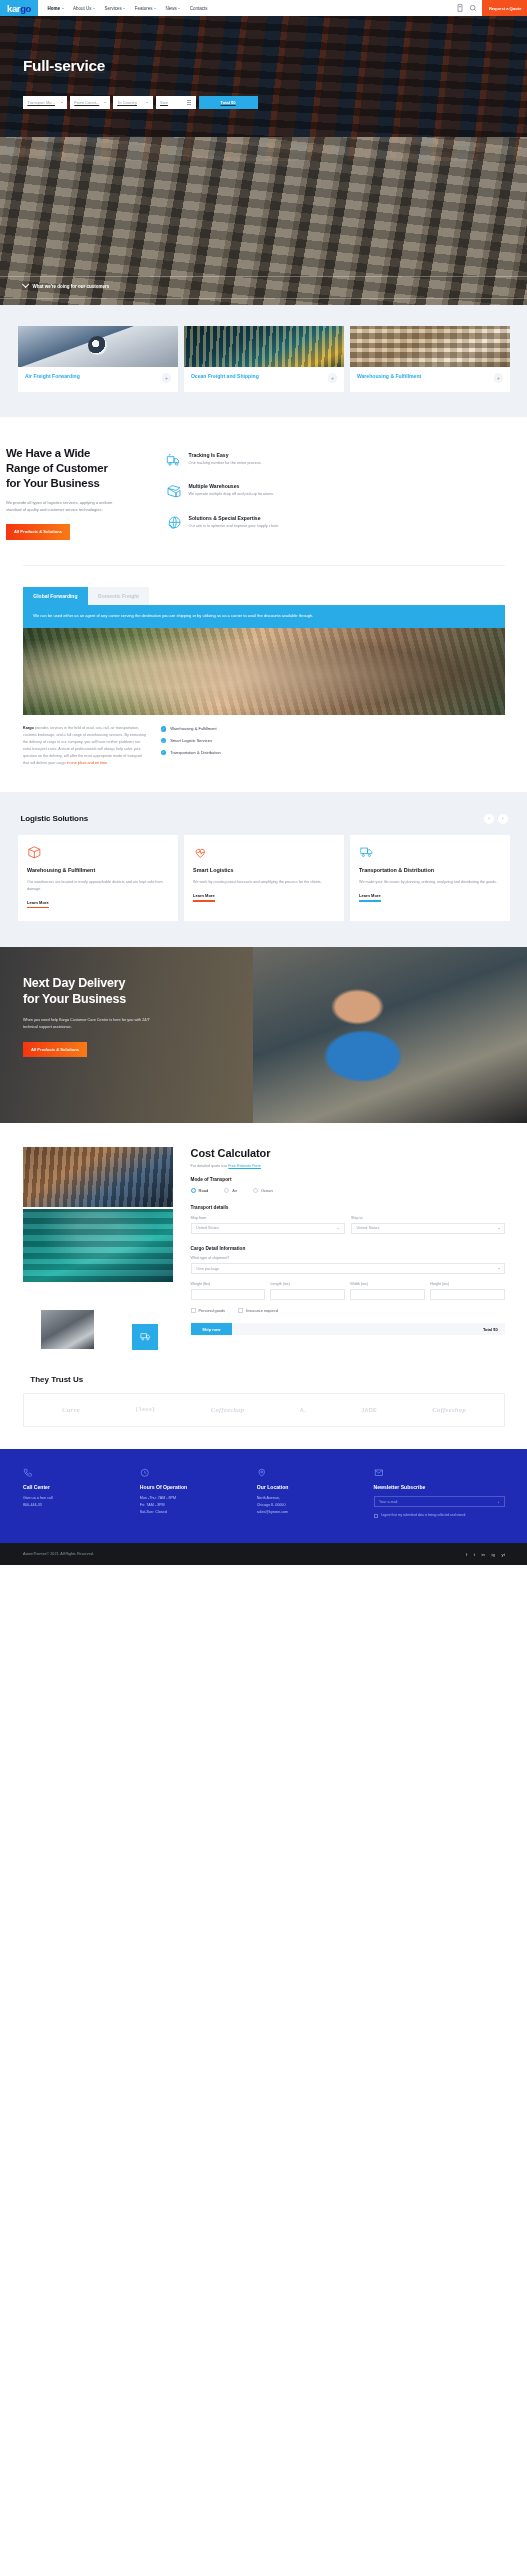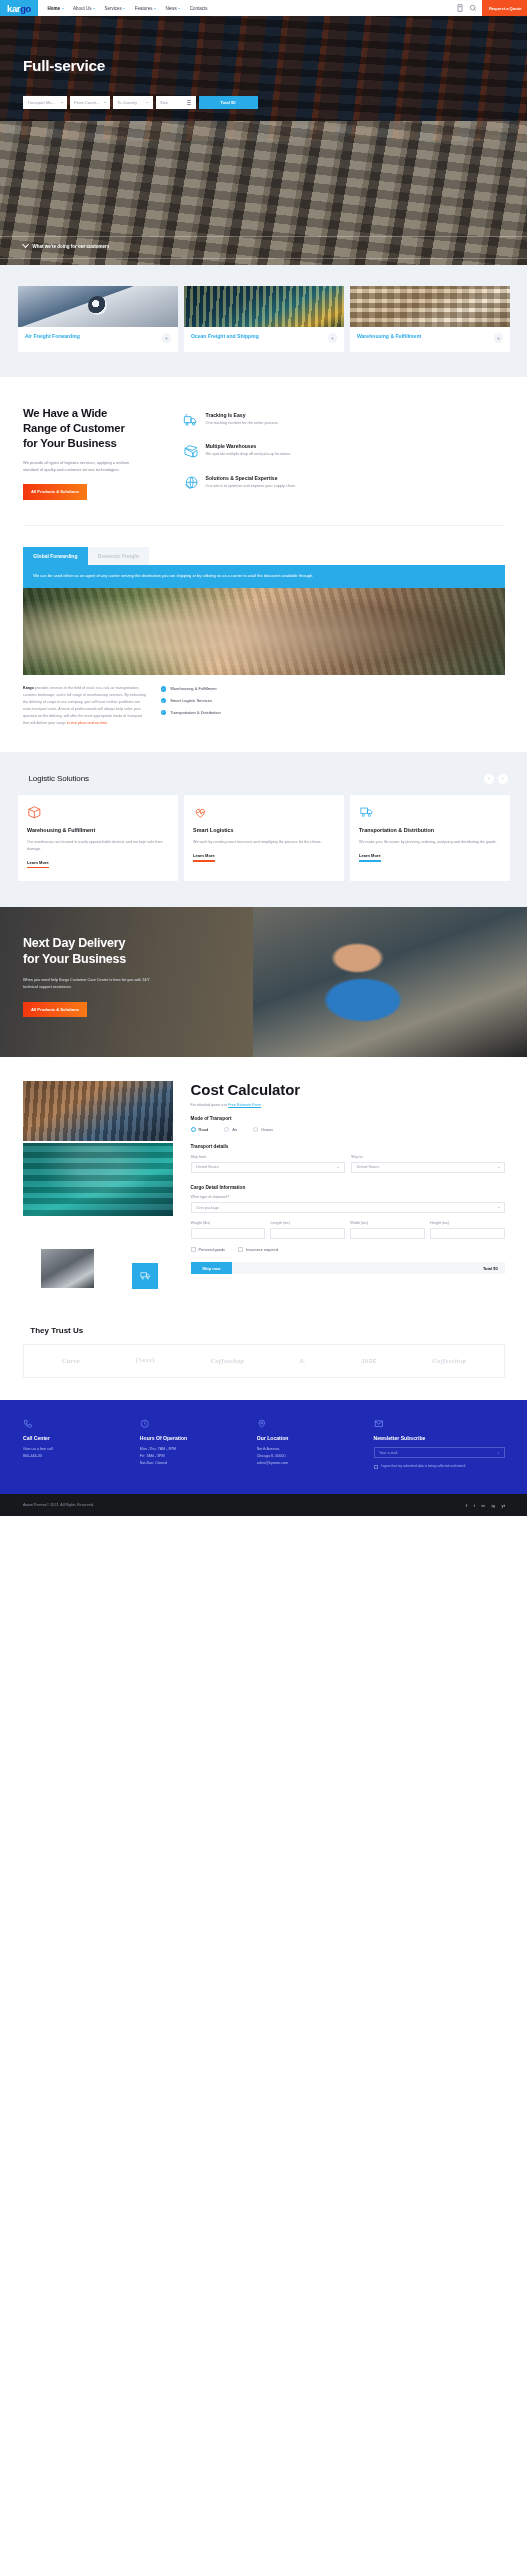--- a/index.html
+++ b/index.html
@@ -22,21 +22,21 @@
   .nav { display:flex; align-items:center; gap:9.5px; padding-left:9.5px; flex:1; }
   .nav-item { font-size:4.5px; color:#3d4352; display:flex; align-items:center; gap:1.5px; cursor:pointer; white-space:nowrap; }
   .nav-item.active { font-weight:bold; color:#14161c; }
   .caret { width:0;height:0;border-left:1.5px solid transparent;border-right:1.5px solid transparent;border-top:1.9px solid #29abe8; display:inline-block; }
   .header-right { display:flex; align-items:center; gap:5.1px; padding-right:0; }
   .hicon { width:8px;height:8px; display:flex;align-items:center;justify-content:center; color:#6a7183; }
   .hicon svg { display:block; }
   .quote-btn { background:#f4511e; color:#fff; font-size:4.1px; font-weight:bold; padding:0 6.6px; height:16px; display:flex;align-items:center; cursor:pointer; white-space:nowrap; }
 
   
-  .hero { height:249px; position:relative; overflow:hidden; }
+  .hero { height:289px; position:relative; overflow:hidden;text-decoration:underline; }
   .hero-bg { position:absolute; inset:0;
     background:
       linear-gradient(180deg, rgba(12,16,26,.72), rgba(16,20,30,.55) 45%, rgba(20,18,16,.55)),
       repeating-linear-gradient(96deg, #20242e 0 10.3px, #2b3038 10.3px 19px, #151922 19px 29px),
       repeating-linear-gradient(4deg, #3a2f27 0 13.2px, #544238 13.2px 23.5px, #2a221c 23.5px 35px),
       #1b1f28;
     background-blend-mode: normal, overlay, overlay, normal;
   }
   .hero-bg:after{
     content:""; position:absolute; left:0; right:0; bottom:0; height:58%;
@@ -77,21 +77,21 @@
   .svc-img.ocean { background:linear-gradient(155deg,#0d2b3a 0%,#16455c 35%,#2d7a86 60%,#c8a23a 85%,#3b4d36 100%); }
   .svc-img.ocean:after{content:"";position:absolute;inset:0;background:repeating-linear-gradient(92deg,rgba(255,230,120,.35) 0 2.9px,rgba(0,0,0,.2) 2.9px 6.6px);}
   .svc-img.ware { background:linear-gradient(150deg,#d8c2a0 0%,#b79a74 40%,#e8dcc8 70%,#9d8straw 100%); }
   .svc-img.ware { background:linear-gradient(150deg,#d8c2a0 0%,#b79a74 40%,#e8dcc8 70%,#8c7455 100%); }
   .svc-img.ware:after{content:"";position:absolute;inset:0;background:repeating-linear-gradient(0deg,rgba(90,70,45,.45) 0 5.1px,rgba(255,245,225,.3) 5.1px 9.5px), repeating-linear-gradient(90deg,rgba(90,70,45,.3) 0 6.6px,rgba(255,245,225,.2) 6.6px 12.5px);}
   .svc-body { padding:6.6px 6.6px 9.5px 6.6px; display:flex; align-items:flex-start; justify-content:space-between; gap:2.9px; }
   .svc-title { color:#29abe8; font-size:5.1px; font-weight:bold; line-height:1.4; }
   .svc-plus { width:9.5px;height:9.5px;border-radius:50%;background:#f1f4f8; color:#9aa3b1; font-size:5.9px; display:flex;align-items:center;justify-content:center; flex:none; cursor:pointer; }
 
   
-  .wide { padding:29px 23px 25px 23px; display:flex; gap:32px;border-radius:19px; }
+  .wide { padding:29px 23px 25px 6px; display:flex; gap:32px;border-radius:19px; }
   .wide-left { width:128px; }
   .wide-h2 { font-size:11.4px; font-weight:bold; line-height:1.3; letter-spacing:-0.2px; color:#14161c; }
   .wide-p { margin-top:8px; font-size:4px; line-height:1.85; color:#7e8694; width:110px; }
   .btn-orange { margin-top:11px; background:linear-gradient(90deg,#f4360f,#f97a16); color:#fff; font-size:4.1px; font-weight:bold; padding:5.1px 8px; display:inline-flex; cursor:pointer; }
   .wide-right { flex:1; padding-top:5.9px; display:flex; flex-direction:column; gap:15.4px; }
   .feat { display:flex; gap:6.6px; align-items:flex-start; }
   .feat-ico { width:16px; height:16px; flex:none; color:#29abe8; }
   .feat-ico svg { width:16px; height:16px; display:block; }
   .feat-t { font-size:5.1px; font-weight:bold; color:#14161c; }
   .feat-d { font-size:3.8px; color:#8b929e; margin-top:2.9px; }
@@ -113,36 +113,36 @@
   .fwd-text { width:123px; font-size:3.7px; line-height:1.9; color:#8b929e; }
   .fwd-text b { color:#14161c; }
   .fwd-text .lnk { color:#f4511e; }
   .fwd-list { flex:1; display:flex; flex-direction:column; gap:6.6px; padding-top:1.5px; }
   .fwd-li { display:flex; align-items:center; gap:4.4px; font-size:4px; color:#3d4352; }
   .dot-b { width:5.1px;height:5.1px;border-radius:50%;background:#29abe8; color:#fff; font-size:2.9px; display:flex;align-items:center;justify-content:center; flex:none; }
 
   
   .logi { background:#eef2f7; padding:22px 18.3px 26.4px 18.3px; }
   .logi-head { display:flex; align-items:center; justify-content:space-between; padding:0 2.2px 11.7px 2.2px; }
-  .logi-h2 { font-size:8px; font-weight:normal; color:#14161c; letter-spacing:-0.1px;margin-left:8px; }
+  .logi-h2 { font-size:8px; font-weight:bold; color:#14161c; letter-spacing:-0.1px; }
   .arrows { display:flex; gap:4.4px; }
   .arr { width:9.5px;height:9.5px;border-radius:50%; background:#fff; color:#8b929e; font-size:4.4px; display:flex;align-items:center;justify-content:center; cursor:pointer; }
   .logi-cards { display:flex; gap:6.6px; }
   .logi-card { flex:1; background:#fff; padding:9.5px 8.8px 12.5px 8.8px; }
   .logi-ico { width:14.7px;height:14.7px; color:#f4511e; }
   .logi-ico.blue { color:#29abe8; }
   .logi-ico svg { width:14.7px;height:14.7px;display:block; }
   .logi-t { margin-top:7.3px; font-size:5.4px; font-weight:bold; color:#14161c; line-height:1.35; }
   .logi-d { margin-top:5.1px; font-size:3.7px; line-height:1.85; color:#8b929e; }
   .logi-more { margin-top:7.3px; font-size:4px; font-weight:bold; color:#14161c; display:inline-block; cursor:pointer; }
   .logi-more i { display:block; height:1.1px; width:22px; margin-top:2.2px; }
   .u-or { background:#f4511e; } .u-bl { background:#29abe8; }
 
   
-  .nextday { height:150px; position:relative; overflow:hidden;
+  .nextday { height:176px; position:relative; overflow:hidden;
     background:linear-gradient(100deg,#3a3a3c 0%,#5a5347 30%,#6d6350 55%,#2f2e2c 100%); }
   .nextday:after{content:"";position:absolute;right:0;top:0;bottom:0;width:52%;
     background:radial-gradient(ellipse at 38% 34%, #d4a07c 0 9%, transparent 11%),
       radial-gradient(ellipse at 40% 62%, #2a7ac4 0 15%, transparent 17%),
       linear-gradient(160deg,#6b6a63 0%,#3b4a52 40%,#8d8a7c 70%,#232325 100%);}
   .nextday-in { position:relative; z-index:3; padding:28px 23px 0 23px; width:220px; }
   .nd-h { color:#fff; font-size:12.5px; font-weight:bold; line-height:1.28; letter-spacing:-0.2px; }
   .nd-p { margin-top:9.5px; font-size:3.8px; line-height:1.9; color:#dfe3e8; width:128px; }
   .nd-btn { margin-top:11px; background:linear-gradient(90deg,#f4360f,#f97a16); color:#fff; font-size:4.1px; font-weight:bold; padding:5.1px 8px; display:inline-flex; cursor:pointer; }
 
@@ -151,21 +151,21 @@
   .calc-left { width:150px; position:relative; }
   .cl-img1 { height:60px; background:linear-gradient(150deg,#7f5a3c 0%,#a8764c 35%,#3c5a78 65%,#1e2b3a 100%); position:relative; overflow:hidden; }
   .cl-img1:after{content:"";position:absolute;inset:0;background:repeating-linear-gradient(94deg,rgba(255,255,255,.1) 0 3.7px, rgba(0,0,0,.25) 3.7px 8px);}
   .cl-img2 { height:73px; margin-top:2.2px; background:linear-gradient(160deg,#16706e 0%,#0f8a84 35%,#1fb3a8 60%,#0d4f57 100%); position:relative; overflow:hidden; }
   .cl-img2:after{content:"";position:absolute;inset:0;background:repeating-linear-gradient(0deg,rgba(0,0,0,.22) 0 5.9px, rgba(255,255,255,.08) 5.9px 11.7px), radial-gradient(ellipse at 50% 30%, rgba(255,255,255,.2) 0 20%, transparent 55%);}
   .cl-img3 { position:absolute; left:16px; bottom:-16px; width:57px; height:43px; background:linear-gradient(150deg,#9aa0a6 0%,#5d636b 45%,#c3c8cd 75%,#3a3f45 100%); border:2.2px solid #fff; }
   .cl-badge { position:absolute; right:14.7px; bottom:-14.7px; width:26.4px; height:26.4px; background:#29abe8; display:flex;align-items:center;justify-content:center; color:#fff; }
   .cl-badge svg{width:11px;height:11px;display:block;}
 
   .calc-right { flex:1; }
-  .calc-h2 { font-size:15px; font-weight:bold; color:#14161c; letter-spacing:-0.1px; }
+  .calc-h2 { font-size:11px; font-weight:bold; color:#14161c; letter-spacing:-0.1px; }
   .calc-sub { margin-top:5.1px; font-size:3.7px; color:#8b929e; }
   .calc-sub a { color:#29abe8; }
   .lbl { margin-top:9.5px; font-size:4.7px; font-weight:bold; color:#14161c; }
   .radio-row { margin-top:5.9px; display:flex; gap:16px; }
   .radio { display:flex; align-items:center; gap:2.9px; font-size:4px; color:#5a6170; cursor:pointer; }
   .radio .rc { width:5.1px;height:5.1px;border-radius:50%;border:0.7px solid #cfd5dd; display:block; flex:none; }
   .radio.sel .rc { border:1.5px solid #29abe8; }
   .radio.sel span { color:#14161c; }
   .lbl2 { margin-top:11.7px; font-size:4.7px; font-weight:bold; color:#14161c; }
   .two-col { margin-top:5.9px; display:flex; gap:6.6px; }
@@ -180,21 +180,21 @@
   .fc-in { margin-top:2.9px; height:11px; border:0.7px solid #e4e8ee; }
   .chk-row { margin-top:8.8px; display:flex; gap:13.2px; }
   .chk { display:flex; align-items:center; gap:2.9px; font-size:3.8px; color:#5a6170; cursor:pointer; }
   .chk i { width:5.1px;height:5.1px;border:0.7px solid #cfd5dd; display:block; flex:none; }
   .ship-row { margin-top:9.5px; display:flex; align-items:stretch; }
   .ship-btn { background:#29abe8; color:#fff; font-size:4.1px; font-weight:bold; padding:0 11.7px; height:12.5px; display:flex;align-items:center; cursor:pointer; }
   .ship-total { flex:1; background:#f4f6f9; display:flex; align-items:center; justify-content:flex-end; padding-right:7.3px; font-size:4px; font-weight:bold; color:#14161c; }
 
   
   .trust { padding:13.2px 23px 22px 23px; }
-  .trust-h { font-size:8px; font-weight:bold; color:#14161c; padding-left:7.3px;margin-top:12px; }
+  .trust-h { font-size:8px; font-weight:bold; color:#14161c; padding-left:7.3px; }
   .trust-box { margin-top:8.8px; border:0.7px solid #eceff3; height:34px; display:flex; align-items:center; justify-content:space-around; padding:0 10.3px; }
   .tlogo { font-size:5.5px; color:#d4d8de; font-weight:bold; letter-spacing:0.3px; }
   .tlogo.script { font-family:"Liberation Serif", serif; font-style:italic; font-size:6.6px; }
   .tlogo.mono { font-family:"Liberation Mono", monospace; font-size:5.1px; }
 
   
   .footer { background:#1f2bb5; padding:19px 23px 25px 23px; display:flex; gap:11.7px; }
   .fcol { flex:1; }
   .fcol.wide4 { flex:1.25; }
   .f-ico { width:9.5px;height:9.5px; color:#7f9bff; }

